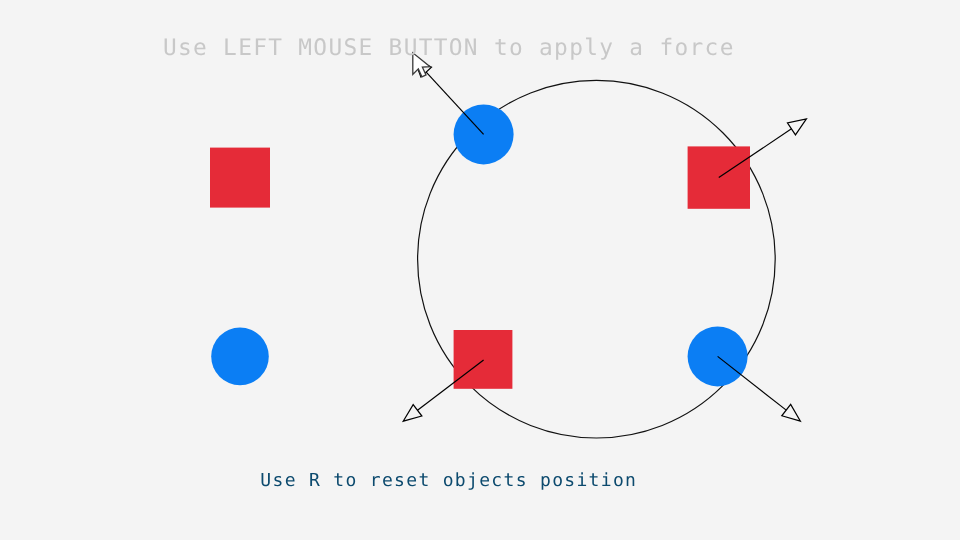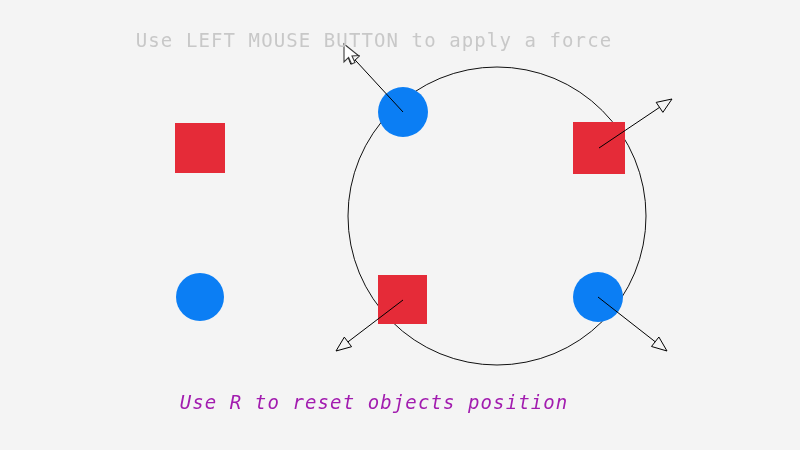--- a/index.html
+++ b/index.html
@@ -36,23 +36,22 @@
     white-space: nowrap;
     user-select: none;
   }
   #hint-top {
     top: 29px;
     font-size: 19px;
     color: #c8c8c8;
   }
   #hint-bottom {
     top: 391px;
-    font-size: 19px;
-    color: #a21caf;
-    font-style: italic;
+    font-size: 15px;
+    color: #0c4a6e;
   }
 </style>
 </head>
 <body>
 
 <div id="stage">
 
   <svg id="scene-svg" viewBox="0 0 800 450">
     <g id="orbit-layer">
         <circle cx="497" cy="216" r="149" fill="none" stroke="#111111" stroke-width="1"></circle>

